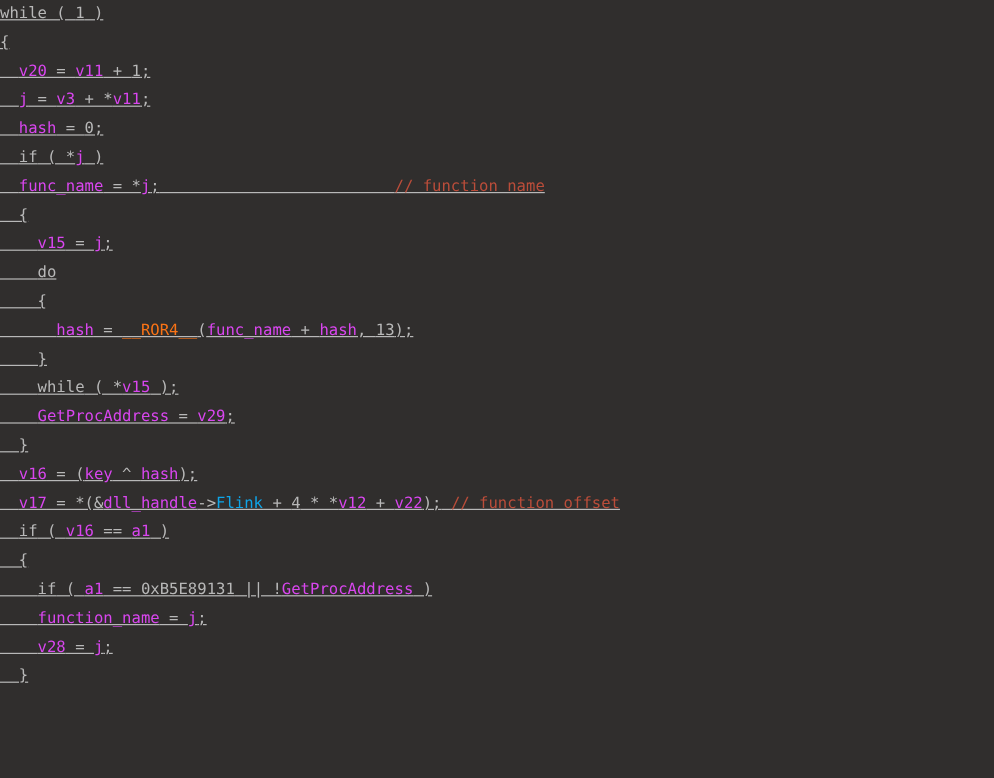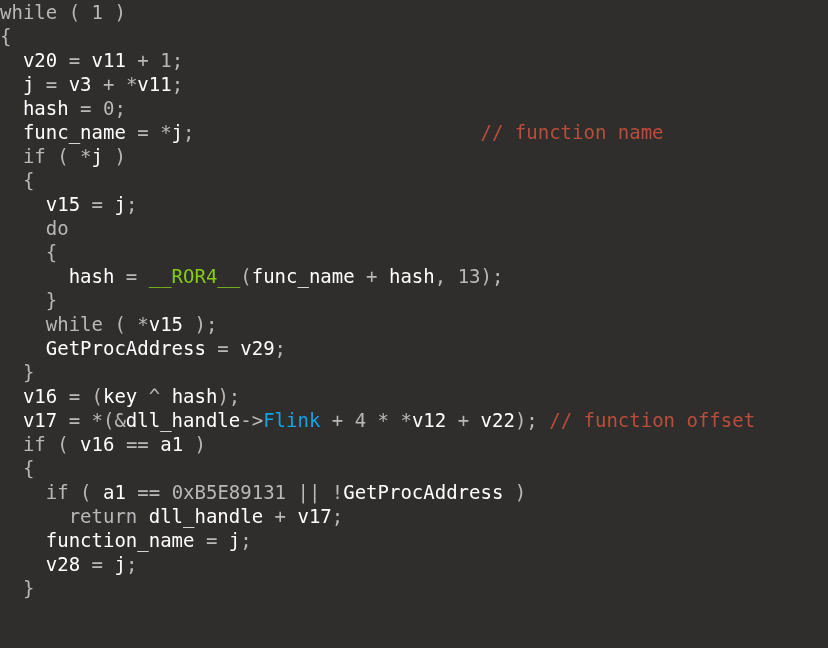--- a/index.html
+++ b/index.html
@@ -19,59 +19,59 @@
     height: 648px;
     background: #302e2d;
     overflow: hidden;
     position: relative;
     box-sizing: border-box;
     padding: 0;
   }
   .code-line {
     height: 24px;
     line-height: 24px;
-    font-size: 19px;
+    font-size: 13px;
     letter-spacing: 0px;
     white-space: pre;
     color: #b8b8b8;
     padding: 0;
     margin: 0;
     overflow: visible;
+    text-decoration: underline;
   }
   .tok { white-space: pre; }
   .t-plain  { color: #b8b8b8; }
   .t-kw     { color: #b8b8b8; }
   .t-num    { color: #b8b8b8; }
-  .t-var    { color: #ffffff; }
-  .t-func   { color: #84cc16; }
+  .t-var    { color: #d946ef; }
+  .t-func   { color: #f97316; }
   .t-member { color: #0ea5e9; }
   .t-comment{ color: #bb4d3a; }
 </style>
 </head>
 <body>
 
 <div id="code-view">
     <div class="code-line"><span class="tok t-kw">while</span><span class="tok t-plain"> ( </span><span class="tok t-num">1</span><span class="tok t-plain"> )</span></div>
     <div class="code-line"><span class="tok t-plain">{</span></div>
     <div class="code-line"><span class="tok t-plain">  </span><span class="tok t-var">v20</span><span class="tok t-plain"> = </span><span class="tok t-var">v11</span><span class="tok t-plain"> + </span><span class="tok t-num">1</span><span class="tok t-plain">;</span></div>
     <div class="code-line"><span class="tok t-plain">  </span><span class="tok t-var">j</span><span class="tok t-plain"> = </span><span class="tok t-var">v3</span><span class="tok t-plain"> + *</span><span class="tok t-var">v11</span><span class="tok t-plain">;</span></div>
     <div class="code-line"><span class="tok t-plain">  </span><span class="tok t-var">hash</span><span class="tok t-plain"> = </span><span class="tok t-num">0</span><span class="tok t-plain">;</span></div>
+    <div class="code-line"><span class="tok t-plain">  </span><span class="tok t-kw">if</span><span class="tok t-plain"> ( *</span><span class="tok t-var">j</span><span class="tok t-plain"> )</span></div>
     <div class="code-line"><span class="tok t-plain">  </span><span class="tok t-var">func_name</span><span class="tok t-plain"> = *</span><span class="tok t-var">j</span><span class="tok t-plain">;</span><span class="tok t-plain">                         </span><span class="tok t-comment">// function name</span></div>
-    <div class="code-line"><span class="tok t-plain">  </span><span class="tok t-kw">if</span><span class="tok t-plain"> ( *</span><span class="tok t-var">j</span><span class="tok t-plain"> )</span></div>
     <div class="code-line"><span class="tok t-plain">  {</span></div>
     <div class="code-line"><span class="tok t-plain">    </span><span class="tok t-var">v15</span><span class="tok t-plain"> = </span><span class="tok t-var">j</span><span class="tok t-plain">;</span></div>
     <div class="code-line"><span class="tok t-plain">    </span><span class="tok t-kw">do</span></div>
     <div class="code-line"><span class="tok t-plain">    {</span></div>
     <div class="code-line"><span class="tok t-plain">      </span><span class="tok t-var">hash</span><span class="tok t-plain"> = </span><span class="tok t-func">__ROR4__</span><span class="tok t-plain">(</span><span class="tok t-var">func_name</span><span class="tok t-plain"> + </span><span class="tok t-var">hash</span><span class="tok t-plain">, </span><span class="tok t-num">13</span><span class="tok t-plain">);</span></div>
     <div class="code-line"><span class="tok t-plain">    }</span></div>
     <div class="code-line"><span class="tok t-plain">    </span><span class="tok t-kw">while</span><span class="tok t-plain"> ( *</span><span class="tok t-var">v15</span><span class="tok t-plain"> );</span></div>
     <div class="code-line"><span class="tok t-plain">    </span><span class="tok t-var">GetProcAddress</span><span class="tok t-plain"> = </span><span class="tok t-var">v29</span><span class="tok t-plain">;</span></div>
     <div class="code-line"><span class="tok t-plain">  }</span></div>
     <div class="code-line"><span class="tok t-plain">  </span><span class="tok t-var">v16</span><span class="tok t-plain"> = (</span><span class="tok t-var">key</span><span class="tok t-plain"> ^ </span><span class="tok t-var">hash</span><span class="tok t-plain">);</span></div>
     <div class="code-line"><span class="tok t-plain">  </span><span class="tok t-var">v17</span><span class="tok t-plain"> = *(&amp;</span><span class="tok t-var">dll_handle</span><span class="tok t-plain">-&gt;</span><span class="tok t-member">Flink</span><span class="tok t-plain"> + </span><span class="tok t-num">4</span><span class="tok t-plain"> * *</span><span class="tok t-var">v12</span><span class="tok t-plain"> + </span><span class="tok t-var">v22</span><span class="tok t-plain">);</span><span class="tok t-plain"> </span><span class="tok t-comment">// function offset</span></div>
     <div class="code-line"><span class="tok t-plain">  </span><span class="tok t-kw">if</span><span class="tok t-plain"> ( </span><span class="tok t-var">v16</span><span class="tok t-plain"> == </span><span class="tok t-var">a1</span><span class="tok t-plain"> )</span></div>
     <div class="code-line"><span class="tok t-plain">  {</span></div>
     <div class="code-line"><span class="tok t-plain">    </span><span class="tok t-kw">if</span><span class="tok t-plain"> ( </span><span class="tok t-var">a1</span><span class="tok t-plain"> == </span><span class="tok t-num">0xB5E89131</span><span class="tok t-plain"> || !</span><span class="tok t-var">GetProcAddress</span><span class="tok t-plain"> )</span></div>
-    <div class="code-line"><span class="tok t-plain">      </span><span class="tok t-kw">return</span><span class="tok t-plain"> </span><span class="tok t-var">dll_handle</span><span class="tok t-plain"> + </span><span class="tok t-var">v17</span><span class="tok t-plain">;</span></div>
     <div class="code-line"><span class="tok t-plain">    </span><span class="tok t-var">function_name</span><span class="tok t-plain"> = </span><span class="tok t-var">j</span><span class="tok t-plain">;</span></div>
     <div class="code-line"><span class="tok t-plain">    </span><span class="tok t-var">v28</span><span class="tok t-plain"> = </span><span class="tok t-var">j</span><span class="tok t-plain">;</span></div>
     <div class="code-line"><span class="tok t-plain">  }</span></div>
   </div>
 
 </body></html>

